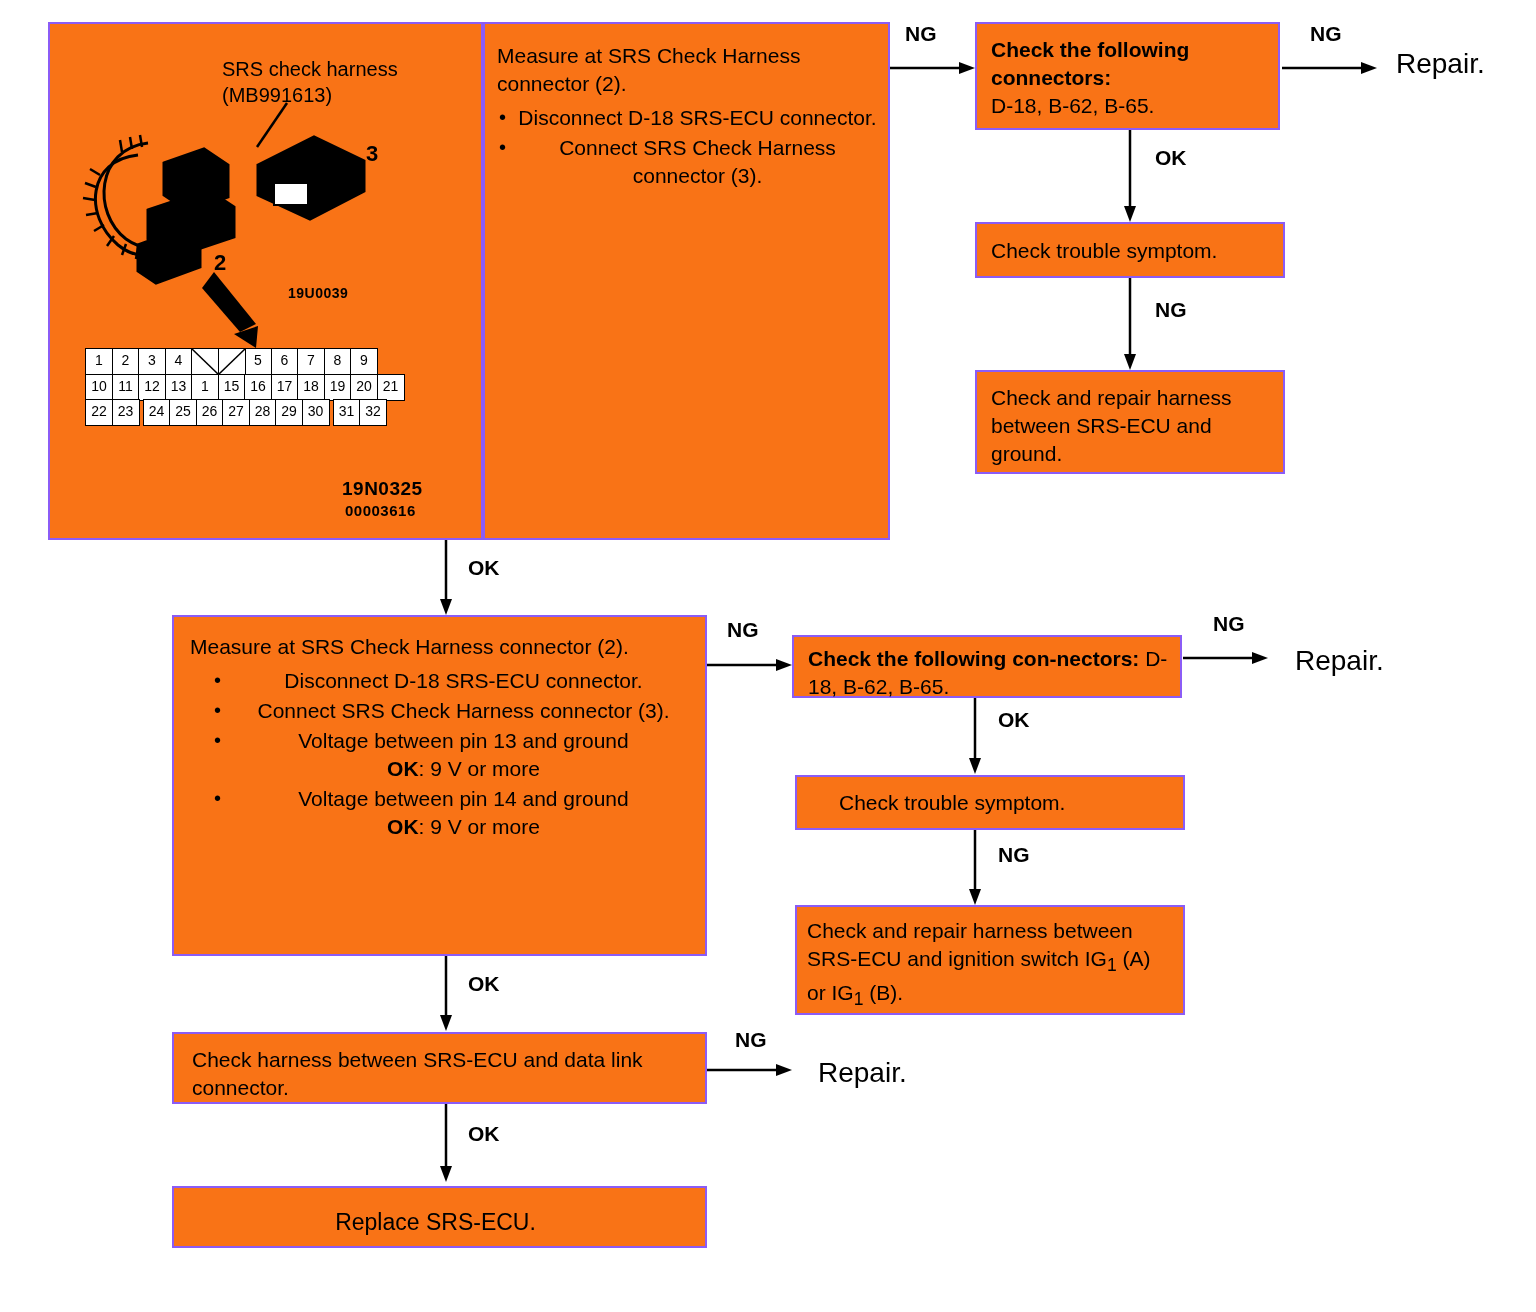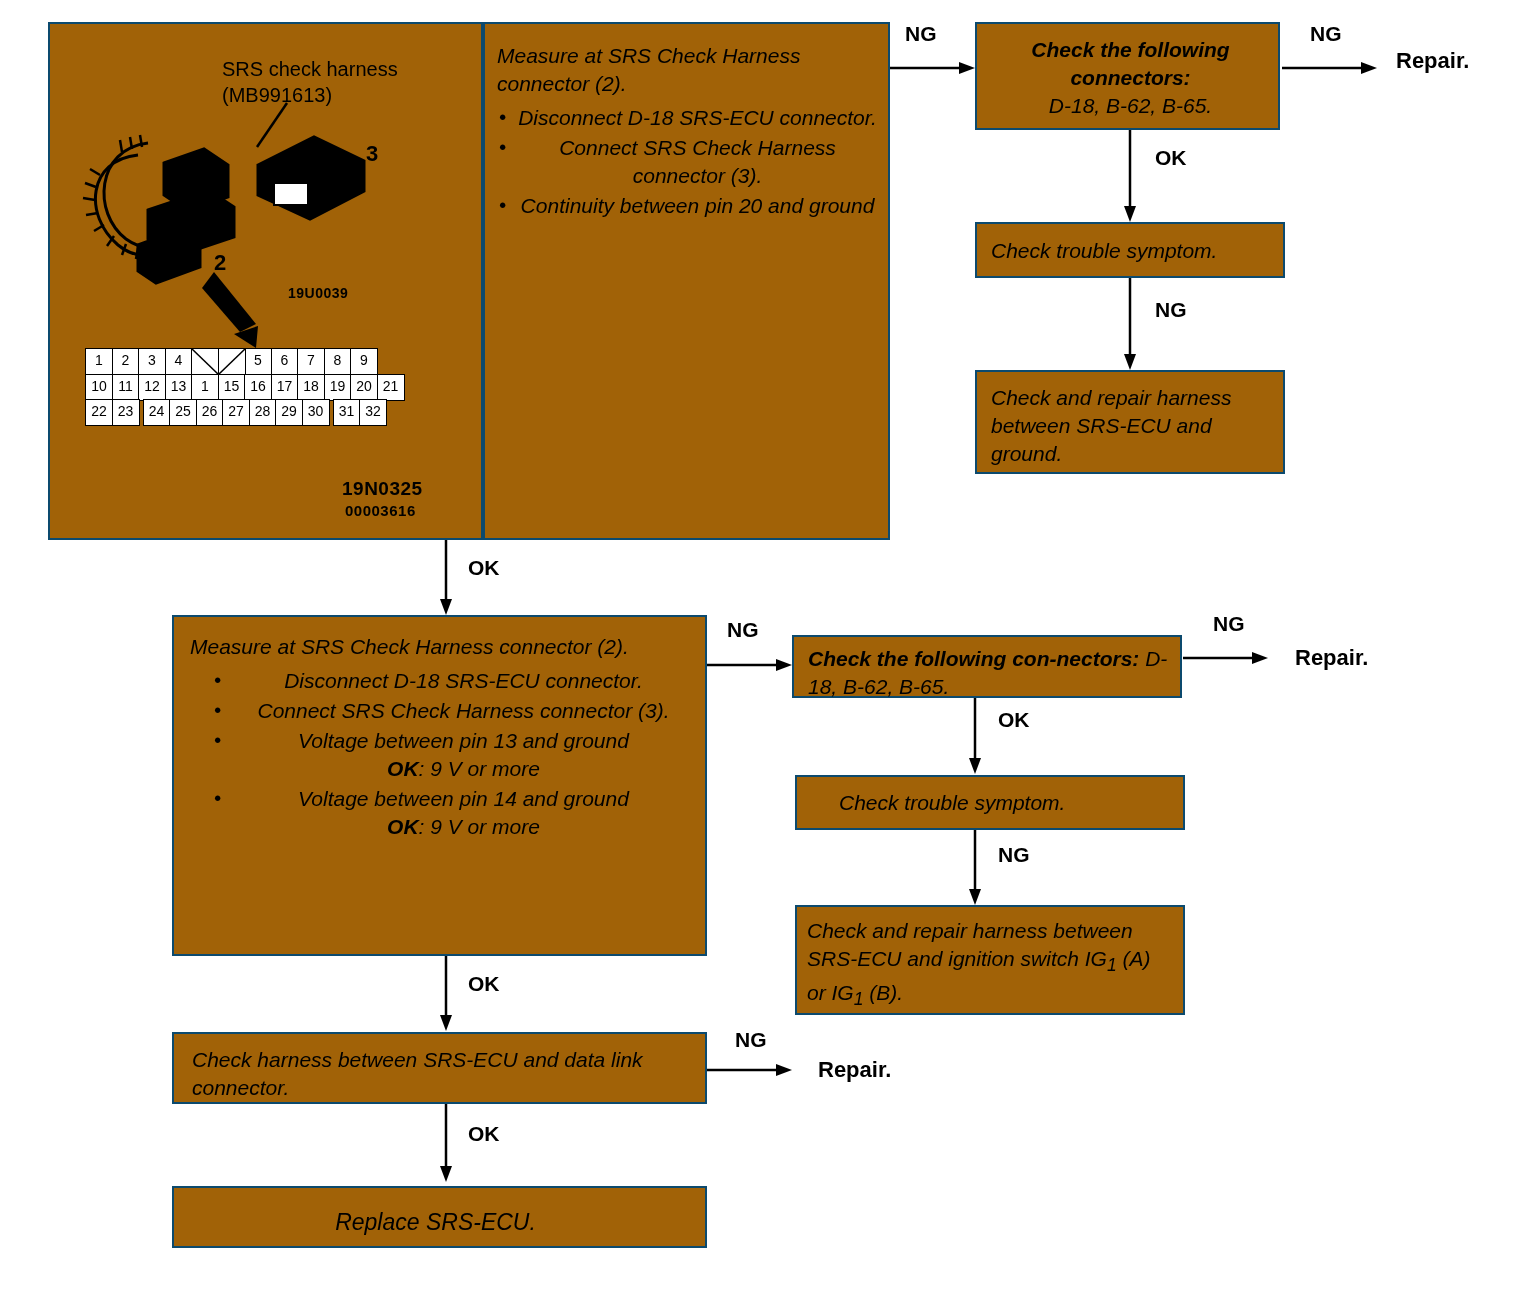--- a/index.html
+++ b/index.html
@@ -10,23 +10,22 @@
   body {
     width: 1536px;
     height: 1312px;
     position: relative;
     font-family: "Liberation Sans", sans-serif;
     color: #000;
     overflow: hidden;
   }
   .abs { position: absolute; box-sizing: border-box; }
   .box {
-    border: 2px solid #0c4a6e;
-    background: #a16207;
-    font-style: italic;
+    border: 2px solid #8b5cf6;
+    background: #f97316;
   }
   .txt { font-size: 21px; line-height: 28px; }
   .bold { font-weight: bold; }
 
   
   #illus-panel {
     left: 48px; top: 22px; width: 435px; height: 518px;
   }
   #illus-label {
     left: 222px; top: 56px; width: 230px;
@@ -59,21 +58,20 @@
     left: 483px; top: 22px; width: 407px; height: 518px;
     padding: 18px 10px 0 12px;
   }
   #box-measure2 {
     left: 172px; top: 615px; width: 535px; height: 341px;
     padding: 16px 10px 0 16px;
   }
   #box-check-conn1 {
     left: 975px; top: 22px; width: 305px; height: 108px;
     padding: 12px 8px 0 14px;
-    text-align: center;
   }
   #box-symptom1 {
     left: 975px; top: 222px; width: 310px; height: 56px;
     padding: 13px 8px 0 14px;
   }
   #box-harness-gnd {
     left: 975px; top: 370px; width: 310px; height: 104px;
     padding: 12px 24px 0 14px;
   }
   #box-check-conn2 {
@@ -101,21 +99,21 @@
   ul.bullets li {
     position: relative; margin-bottom: 2px; text-align: center;
   }
   ul.bullets li::before {
     content: "\2022";
     position: absolute; left: -18px; top: -1px; font-size: 20px;
   }
 
   
   .edge-label { position: absolute; font-size: 21px; font-weight: bold; }
-  .repair { position: absolute; font-size: 22px; font-weight: bold; }
+  .repair { position: absolute; font-size: 28px; font-weight: normal; }
 
   svg.conn { position: absolute; overflow: visible; }
   svg.conn line { stroke: #000; stroke-width: 2.5; }
   svg.conn polygon { fill: #000; }
 </style>
 </head>
 <body>
 
 <div class="abs box" id="illus-panel"></div>
 
@@ -235,21 +233,20 @@
     <div class="pin">31</div>
     <div class="pin">32</div>
   </div>
 </div>
 
 <div class="abs box txt" id="box-measure1">
   <div>Measure at SRS Check Harness connector (2).</div>
   <ul class="bullets">
     <li>Disconnect D-18 SRS-ECU connector.</li>
     <li>Connect SRS Check Harness connector (3).</li>
-    <li>Continuity between pin 20 and ground</li>
   </ul>
 </div>
 
 <div class="abs box txt" id="box-check-conn1">
   <div class="bold">Check the following connectors:</div>
   <div>D-18, B-62, B-65.</div>
 </div>
 
 <div class="abs box txt" id="box-symptom1">Check trouble symptom.</div>
 

